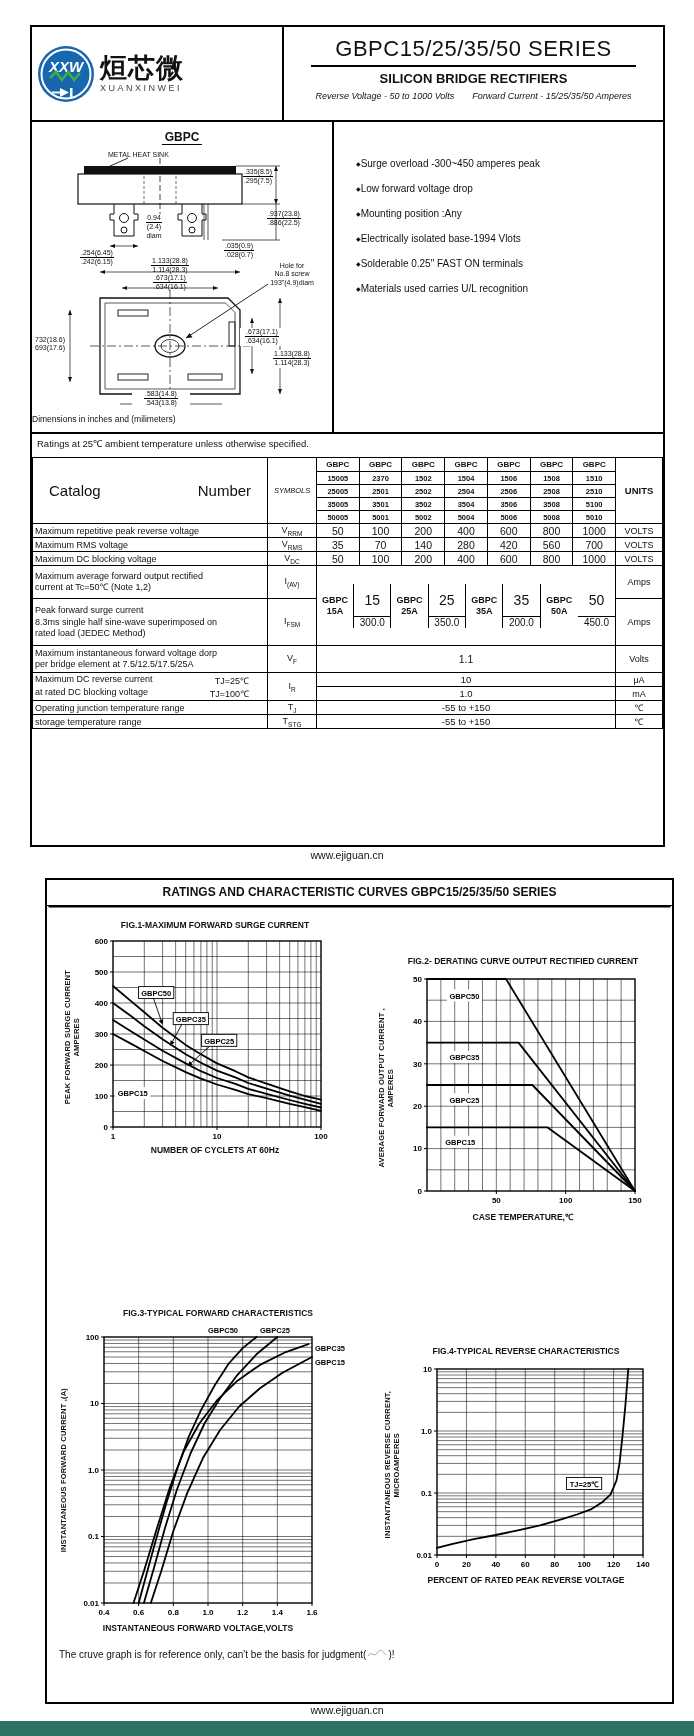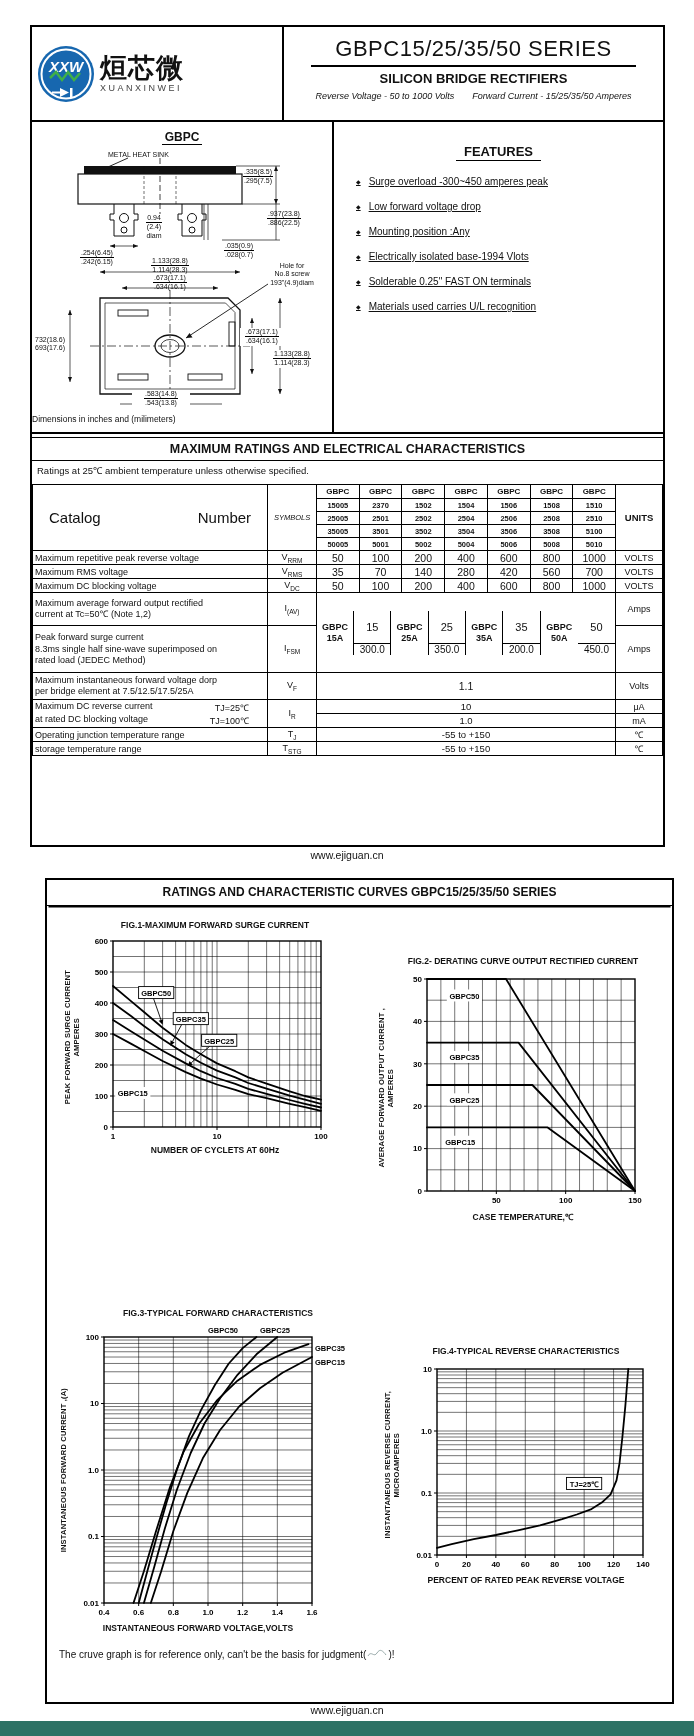--- a/index.html
+++ b/index.html
@@ -26,21 +26,21 @@
   .pkg-title span{font-weight:bold;font-size:12px;border-bottom:1.5px solid #000;padding:0 3px;}
   .pkg-svg{position:absolute;left:0;top:0;}
   .dim{position:absolute;font-size:7px;line-height:1.2;text-align:center;background:transparent;}
   .dim .fr{border-bottom:0.9px solid #000;display:inline-block;padding:0 1px;}
   .dim div{white-space:nowrap;}
   .pkg-caption{position:absolute;left:0;right:0;top:292px;font-size:8.5px;}
   .features{flex:1;padding-top:20px;}
   .features-title{text-align:center;}
   .features-title span{font-size:13px;font-weight:bold;border-bottom:1.5px solid #000;padding:0 8px 1px;}
   .features ul{list-style:none;margin:16px 0 0;padding:0 8px 0 22px;}
-  .features li{font-size:10px;margin:14px 0;display:flex;align-items:center;gap:8px;text-decoration:underline;}
+  .features li{font-size:10px;margin:14px 0;display:flex;align-items:center;}
   .bullet{font-size:6px;}
 
   
   .banner1{margin-top:3px;border-top:1.5px solid #000;border-bottom:1.5px solid #000;height:22px;line-height:22px;text-align:center;font-weight:bold;font-size:12.5px;}
   .notes{padding:4px 5px 7px;font-size:9.5px;line-height:1.3;}
 
   
   table.ratings{border-collapse:collapse;width:100%;table-layout:fixed;font-size:9px;}
   table.ratings td{border:1px solid #000;padding:0 2px;overflow:hidden;vertical-align:middle;}
   td.cat{vertical-align:middle;}
@@ -54,21 +54,21 @@
   td.sym sub{font-size:6.5px;}
   td.val{text-align:center;font-size:10.5px;}
   td.unit{text-align:center;font-size:9px;}
   .two-line{line-height:1.25;}
   .split{display:flex;justify-content:space-between;padding-right:16px;}
   .iav-grid{display:grid;grid-template-columns:repeat(8,1fr);grid-template-rows:33px 1fr;height:100%;}
   .iav-grid>div{border-right:1px solid #000;display:flex;align-items:center;justify-content:center;}
   .iav-grid>div:nth-last-child(1){border-right:none;}
   .g-name{grid-row:1/3;font-weight:bold;font-size:9px;text-align:center;line-height:1.2;}
   .g-name:nth-child(7){border-right:none!important;}
-  .g-top{border-bottom:1px solid #000;font-size:11px;}
+  .g-top{border-bottom:1px solid #000;font-size:14px;}
   .g-bot{font-size:10px;}
 
   .url{position:absolute;left:0;width:100%;text-align:center;font-size:10.5px;}
   #url1{top:849px;}
   #url2{top:1704px;}
   #tealbar{position:absolute;left:0;top:1721px;width:694px;height:15px;background:#2e7265;}
 
   
   .banner2{height:25px;line-height:25px;text-align:center;font-weight:bold;font-size:12px;border-bottom:1.5px solid #000;box-shadow:0 3px 0 -1.5px #000;}
   .fig{position:absolute;}
@@ -194,21 +194,20 @@
           <div>732(18.6)</div>
           <div>693(17.6)</div>
         </div>
       <div class="dim" style="left:208px;top:206px;width:44px;background:#fff;"><div class="fr">.673(17.1)</div><div>.634(16.1)</div></div>
       <div class="dim" style="left:232px;top:228px;width:56px;background:#fff;"><div class="fr">1.133(28.8)</div><div>1.114(28.3)</div></div>
       <div class="dim" style="left:100px;top:268px;width:58px;background:#fff;"><div class="fr">.583(14.8)</div><div>.543(13.8)</div></div>
       <div class="pkg-caption">Dimensions in inches and (milimeters)</div>
     </div>
 
     <div class="features">
-      <div class="features-title"><span>FEATURES</span></div>
       <ul>
         <li>
             <span class="bullet">◆</span>
             <span>Surge overload -300~450 amperes peak</span>
           </li>
         <li>
             <span class="bullet">◆</span>
             <span>Low forward voltage drop</span>
           </li>
         <li>
@@ -224,21 +223,20 @@
             <span>Solderable 0.25" FAST ON terminals</span>
           </li>
         <li>
             <span class="bullet">◆</span>
             <span>Materials used carries U/L recognition</span>
           </li>
       </ul>
     </div>
   </div>
 
-  <div class="banner1">MAXIMUM RATINGS AND ELECTRICAL CHARACTERISTICS</div>
   <div class="notes">
     <div>Ratings at 25℃ ambient temperature unless otherwise specified.</div>
   </div>
 
   <table class="ratings">
     <colgroup>
       <col style="width:231px">
         <col style="width:48px">
       <col style="width:42px">
         <col style="width:42px">

